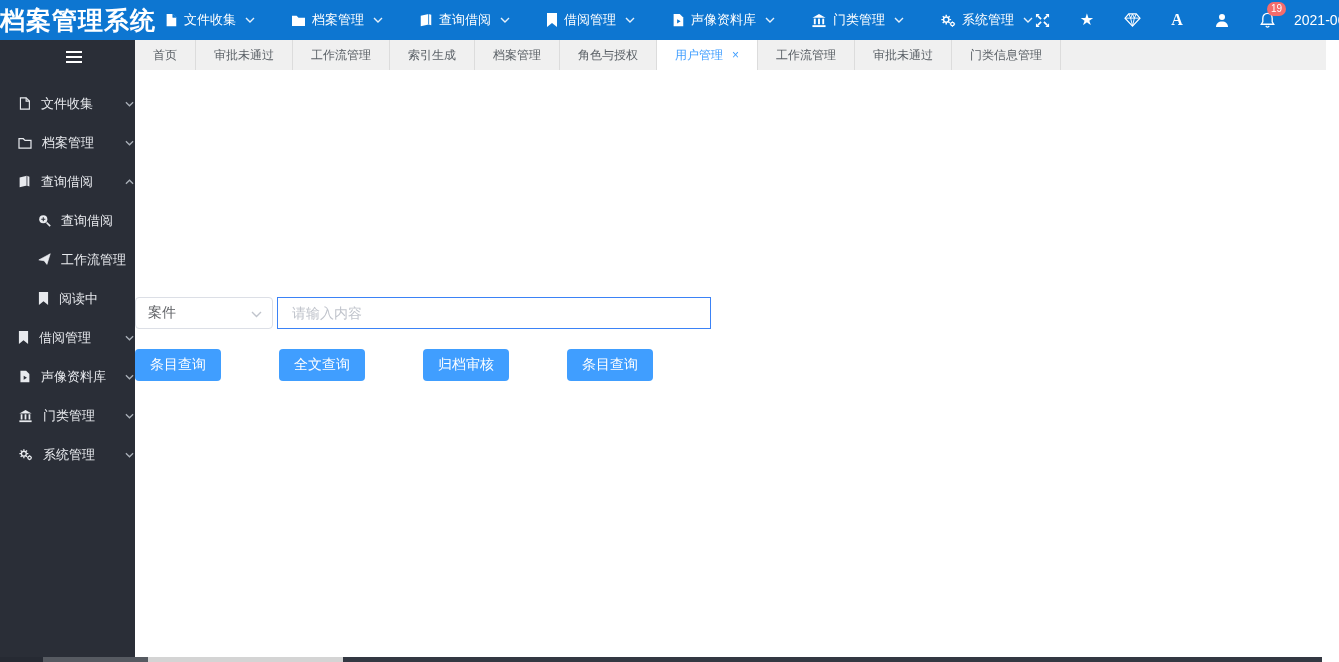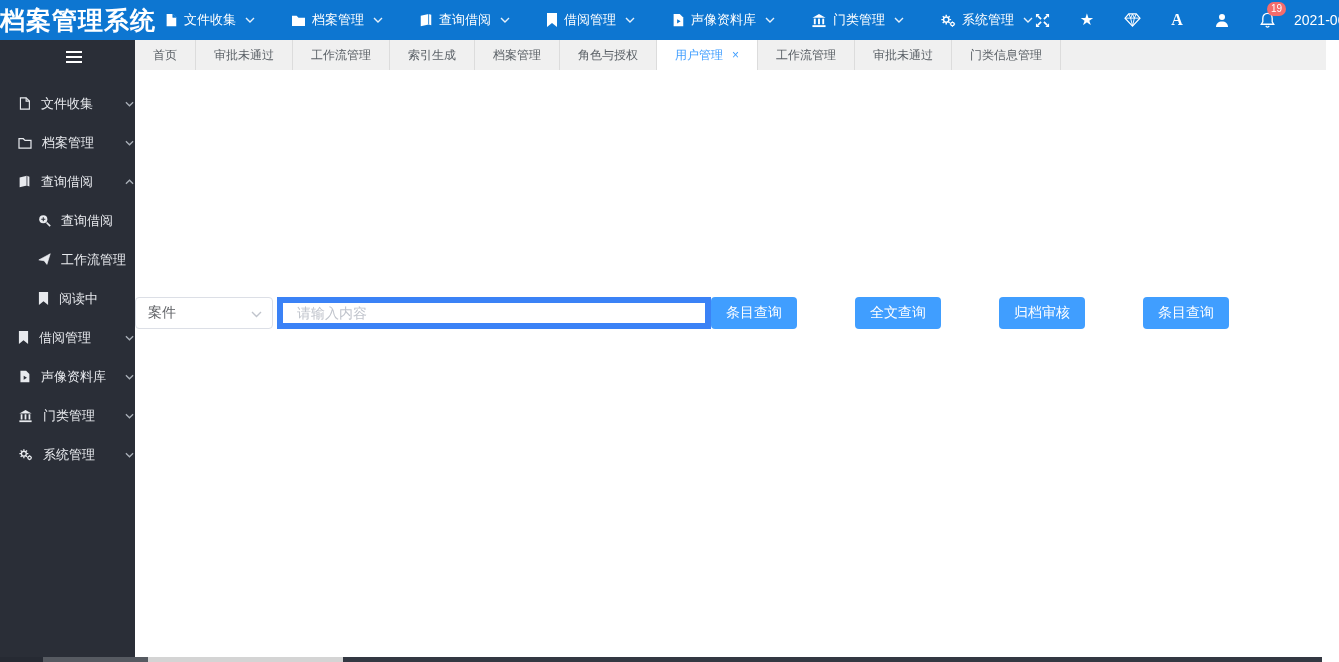--- a/index.html
+++ b/index.html
@@ -30,27 +30,27 @@
   .submenu .menu-item { padding-left:38px; }
   .menu-item svg { flex:0 0 auto; display:block; }
 
   
   .main { position:absolute; left:135px; top:40px; width:1191px; height:617px; background:#fff; }
   .tabstrip { height:30px; background:#f0f0f0; display:flex; align-items:stretch; }
   .tab { display:flex; align-items:center; padding:0 18px; font-size:12px; color:#5a6066; border-right:1px solid #dcdcdc; cursor:pointer; white-space:nowrap; }
   .tab.active { background:#fff; color:#409eff; }
   .tab .close { margin-left:9px; font-size:12px; color:#409eff; }
 
-  .content { display:flex; flex-direction:row; align-items:flex-end; }
+  .content { display:flex; flex-direction:column; align-items:flex-start; }
   .search-group { margin-top:227px; width:576px; height:32px; display:flex; }
   .select-box { width:138px; height:32px; border:1px solid #dcdfe6; border-radius:4px; display:flex; align-items:center; padding:0 10px 0 12px; color:#606266; font-size:14px; cursor:pointer; background:#fff; }
   .select-box .sel-val { flex:1; }
-  .text-input { flex:1; height:32px; margin-left:4px; border:6px solid #3b82f6; border-radius:0; padding:0 14px; font-size:14px; color:#606266; outline:none; font-family:inherit; }
+  .text-input { flex:1; height:32px; margin-left:4px; border:1px solid #3b82f6; border-radius:0; padding:0 14px; font-size:14px; color:#606266; outline:none; font-family:inherit; }
   .text-input::placeholder { color:#c0c4cc; }
-  .btn-row { margin-top:4px; width:518px; display:flex; justify-content:space-between; }
+  .btn-row { margin-top:20px; width:518px; display:flex; justify-content:space-between; }
   .btn { width:86px; height:32px; background:#409eff; color:#fff; border:none; border-radius:4px; font-size:14px; font-family:inherit; cursor:pointer; }
 
   
   .bottom-strip { position:absolute; left:0; bottom:0; width:1339px; height:5px; background:#333842; }
   .bs-seg { position:absolute; top:0; height:5px; }
   .bs-1 { left:0; width:43px; background:#262a33; }
   .bs-2 { left:43px; width:105px; background:#565a61; }
   .bs-3 { left:148px; width:195px; background:#d4d4d4; }
   .bs-4 { left:343px; width:979px; background:#333842; }
   .bs-5 { left:1322px; width:17px; background:#ffffff; }

